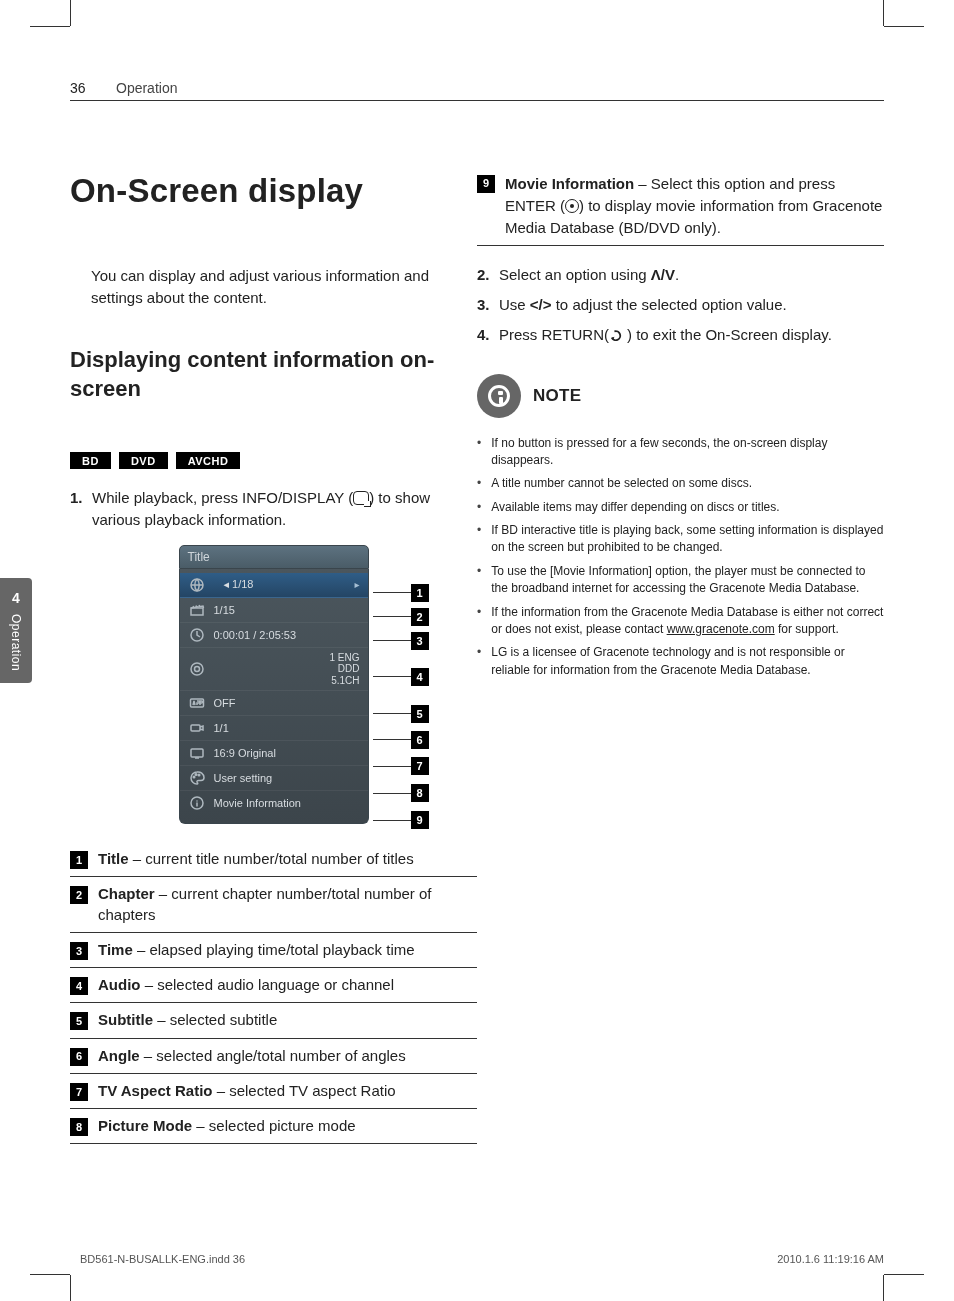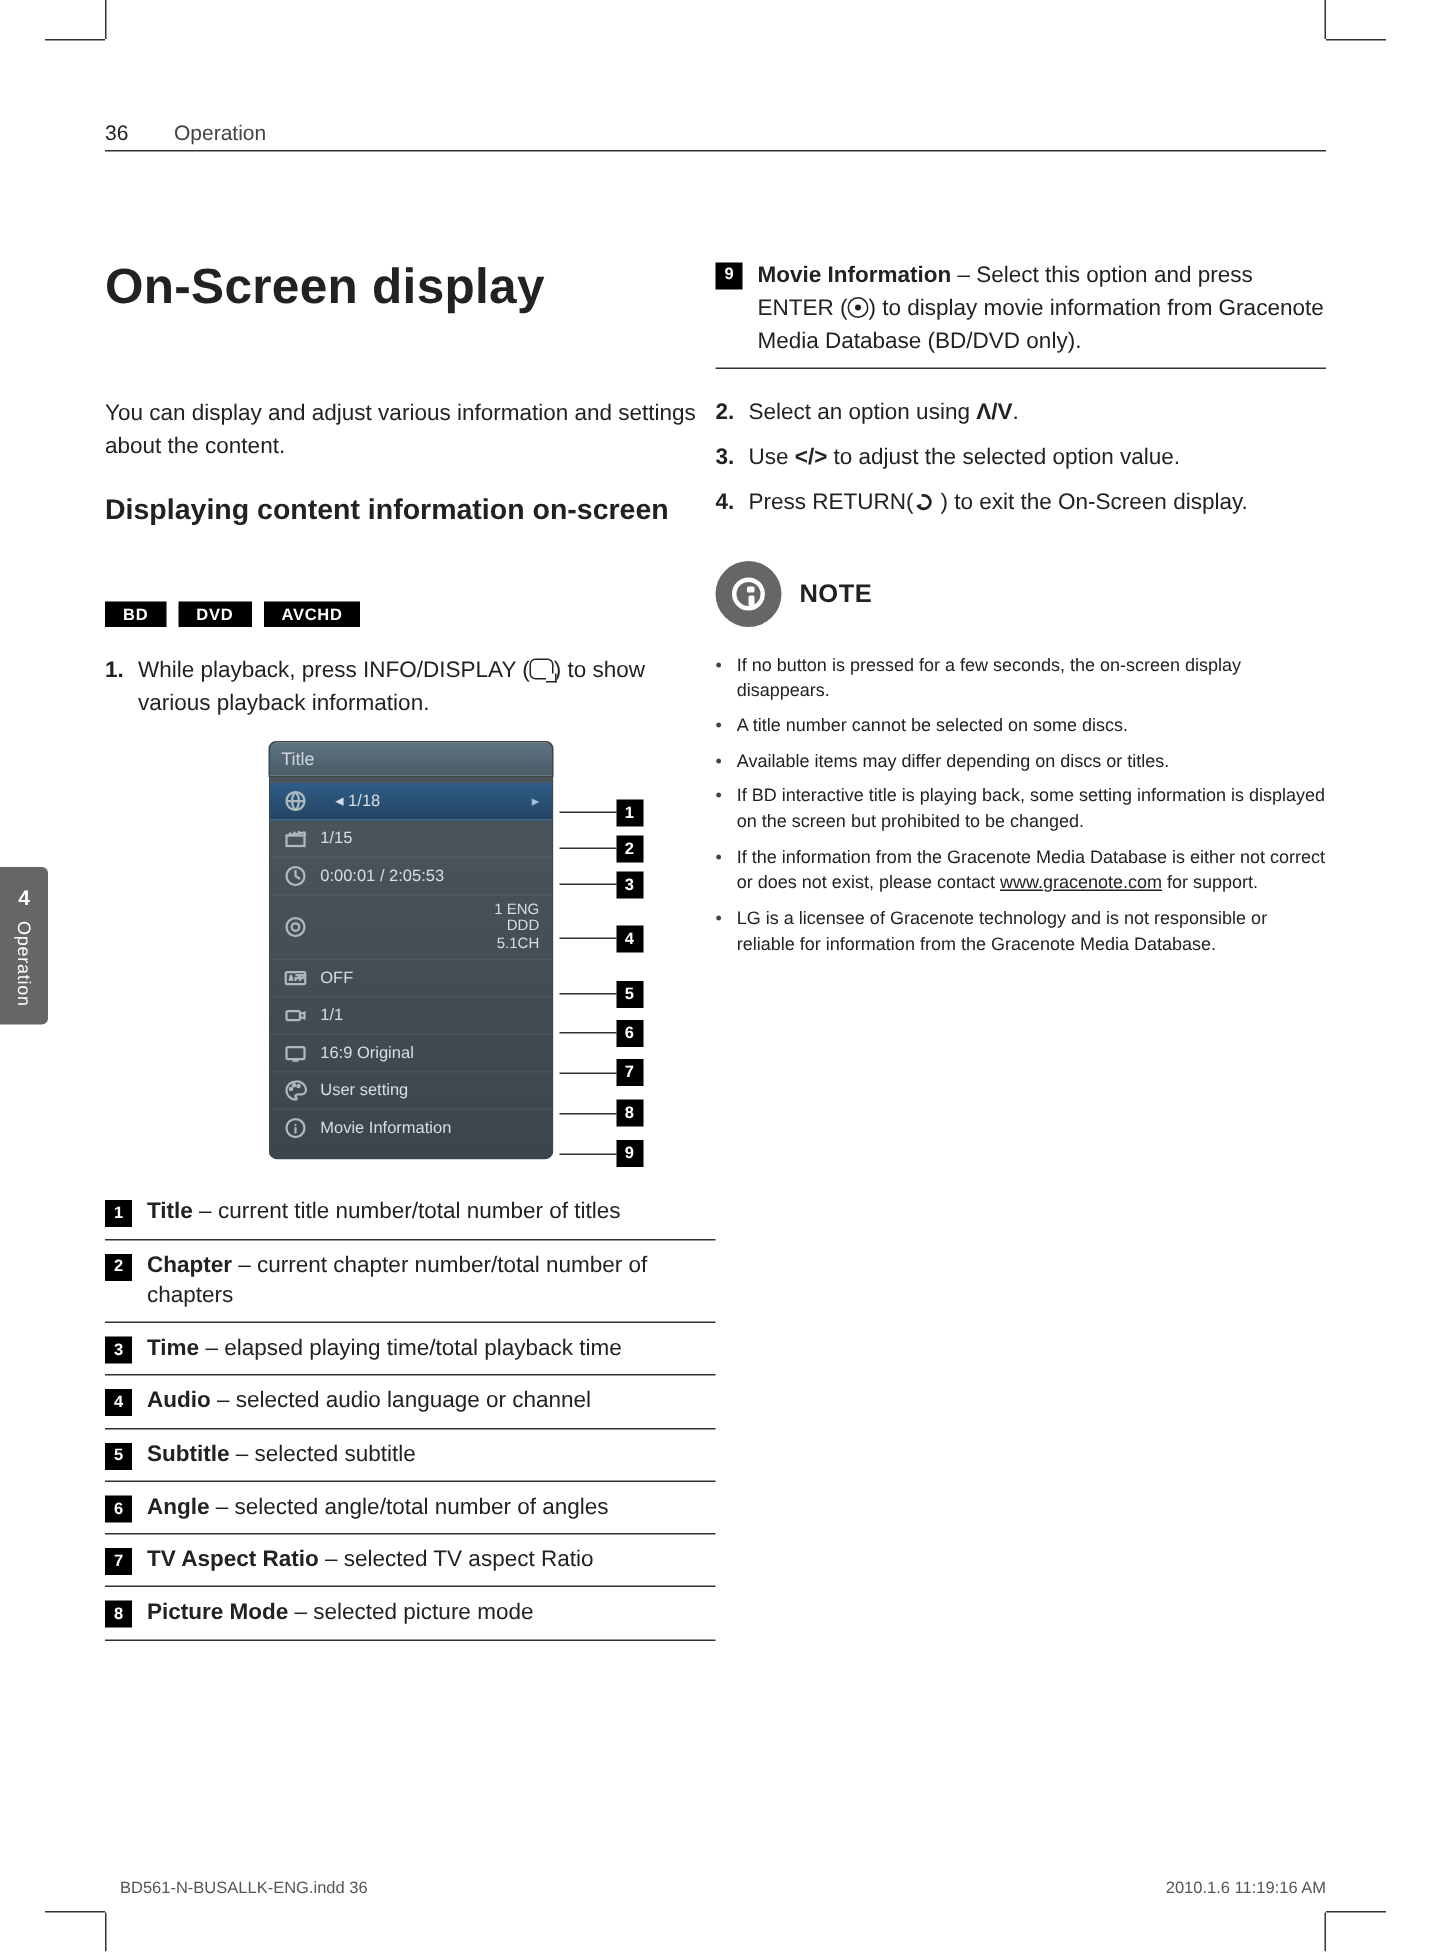--- a/index.html
+++ b/index.html
@@ -20,23 +20,23 @@
   .page { position: absolute; left: 70px; right: 70px; top: 80px; bottom: 60px; }
 
   .running-head { display: flex; align-items: flex-end; border-bottom: 1px solid #333; padding-bottom: 4px; font-size: 14px; }
   .running-head .pnum { width: 46px; }
   .running-head .sect { color: #444; }
 
   .columns { display: flex; margin-top: 72px; }
   .col { flex: 1; }
 
   h1.main { font-size: 33px; font-weight: 700; letter-spacing: .2px; line-height: 1.1; }
-  .intro { margin-top: 56px; font-size: 15px; line-height: 1.45; }
-
-  h2.sub { margin-top: 19px; font-size: 19px; font-weight: 700; line-height: 1.35; }
+  .intro { margin-top: 56px; font-size: 15px; line-height: 1.45; margin-left: 21px; }
+
+  h2.sub { margin-top: 36px; font-size: 22px; font-weight: 700; line-height: 1.35; }
 
   .badges { margin-top: 4px; display: flex; gap: 8px; }
   .badge { background: #000; color: #fff; font-size: 11px; font-weight: 700; padding: 3px 12px 2px; letter-spacing: .5px; margin-top: 44px; }
 
   ol.steps { list-style: none; margin-top: 18px; }
   ol.steps > li { display: flex; gap: 6px; font-size: 15px; line-height: 1.45; margin-bottom: 8px; }
   ol.steps .sn { font-weight: 700; min-width: 16px; }
   .inline-icon { display: inline-block; border: 1.6px solid #222; border-radius: 4px; width: 16px; height: 14px; position: relative; vertical-align: -2px; }
   .inline-icon::after { content:""; position:absolute; right:-3px; bottom:-3px; width:6px; height:5px; border:1.6px solid #222; border-top:0; border-left:0; background:#fff; }
 
@@ -361,20 +361,23 @@
           <li>
             <span>A title number cannot be selected on some discs.</span>
           </li>
           <li>
             <span>Available items may differ depending on discs or titles.</span>
           </li>
           <li>
             <span>If BD interactive title is playing back, some setting information is displayed on the screen but prohibited to be changed.</span>
           </li>
           <li>
+            <span>To use the [Movie Information] option, the player must be connected to the broadband internet for accessing the Gracenote Media Database.</span>
+          </li>
+          <li>
             <span>If the information from the Gracenote Media Database is either not correct or does not exist, please contact <a>www.gracenote.com</a> for support.</span>
           </li>
           <li>
             <span>LG is a licensee of Gracenote technology and is not responsible or reliable for information from the Gracenote Media Database.</span>
           </li>
         </ul>
     </div>
   </div>
 </div>
 

